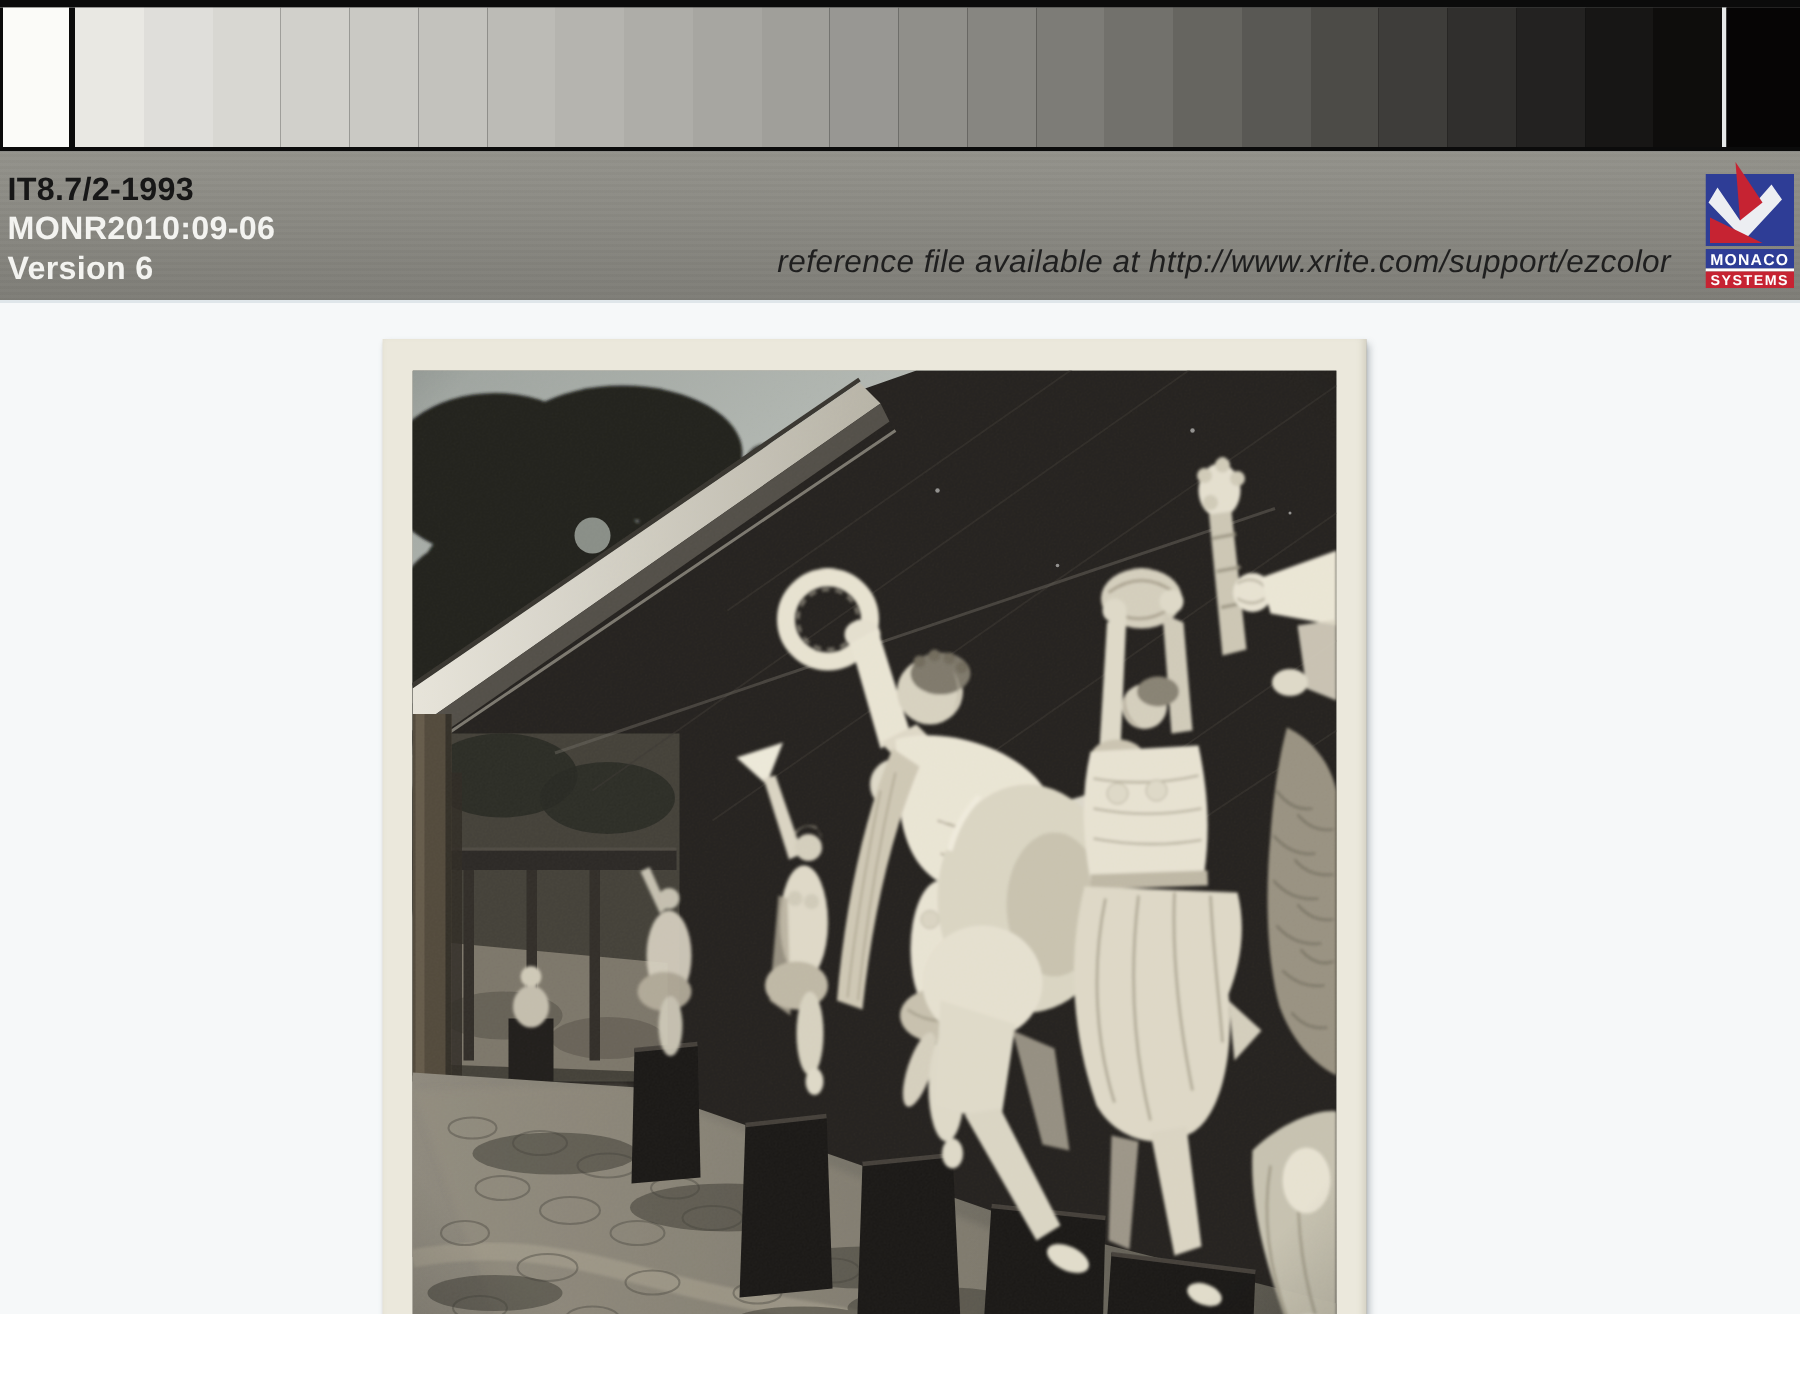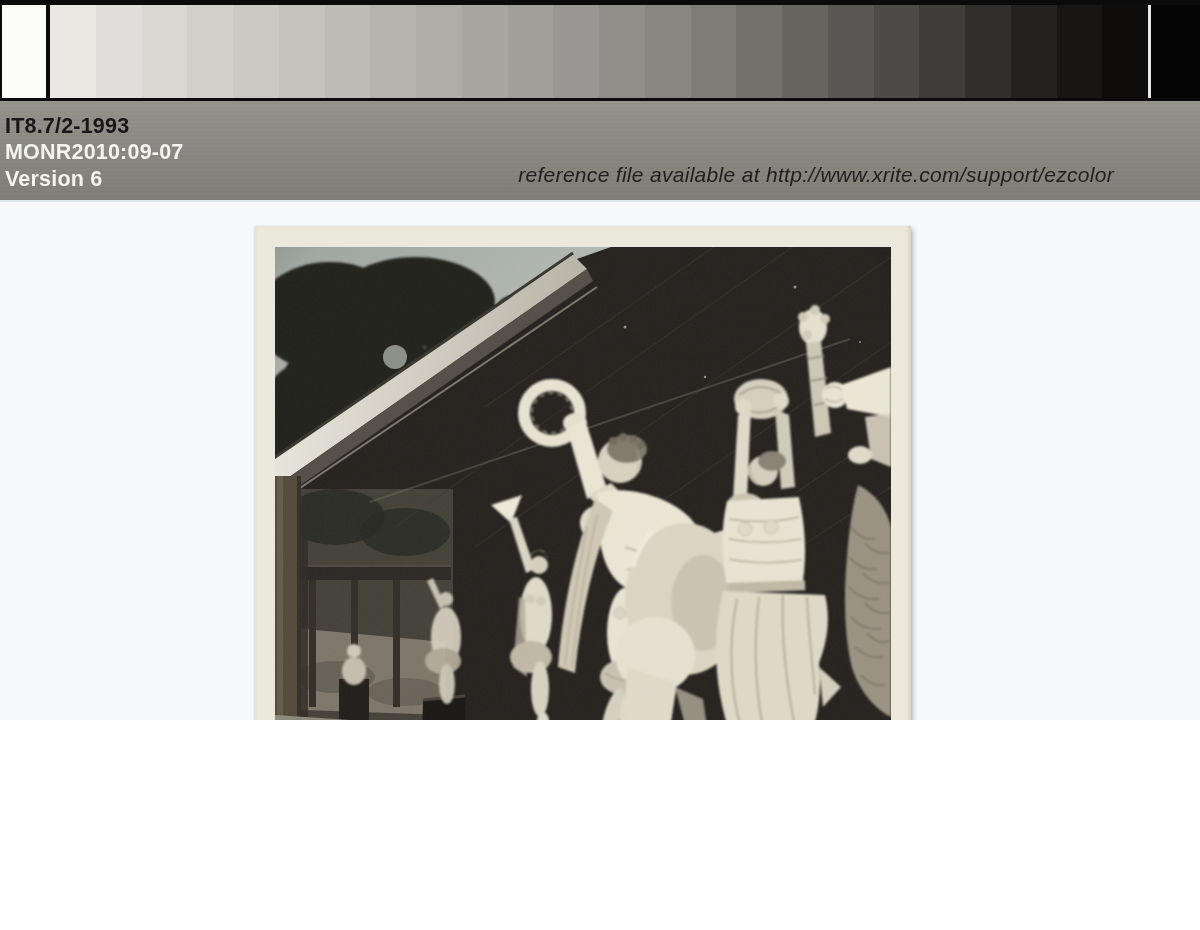--- a/index.html
+++ b/index.html
@@ -1,16 +1,16 @@
 <!DOCTYPE html>
 <html style="--page-bg: #f6f8f9; --strip-black: #0b0b0b; --band-top: #93928b; --band-bottom: #7e7d77; --band-edge: #dfe6ea; --paper: #ebe8dc; --dmin: #fbfbf8; --dmax: #060505; --separator: #e6e9e9; --logo-blue: #2e3d96; --logo-red: #c62332; --text-dark: #171717; --text-light: #f3f3f0;"><head>
 <meta charset="utf-8">
 <style>
   html,body{margin:0;padding:0;}
-  .stage{position:relative;width:1200px;height:720px;overflow:hidden;
+  .stage{position:relative;width:1200px;height:876px;overflow:hidden;
          background:var(--page-bg,#f6f8f9);font-family:"Liberation Sans",sans-serif;}
   
   .strip{position:absolute;left:0;top:0;width:1200px;}
   .topbar{height:5px;background:var(--strip-black,#0b0b0b);}
   .wedge{display:flex;height:93px;background:#000;}
   .dmin{width:50px;background:var(--dmin,#fbfbf8);border-left:2px solid var(--strip-black,#0b0b0b);
         border-right:4px solid var(--strip-black,#0b0b0b);box-sizing:border-box;}
   .steps{flex:1;display:flex;}
   .steps .step{flex:1;}
   .sep{width:3px;background:var(--separator,#e6e9e9);}
@@ -69,24 +69,37 @@
           <div class="step" style="background: rgb(23, 22, 21);"></div>
           <div class="step" style="background: rgb(14, 13, 12);"></div>
         </div>
       <div class="sep"></div>
       <div class="dmax"></div>
     </div>
     <div class="wedge-underline"></div>
 
     <div class="band">
       <div class="t t-it8">IT8.7/2-1993</div>
-      <div class="t t-monr">MONR2010:09-07</div>
+      <div class="t t-monr">MONR2010:09-06</div>
       <div class="t t-ver">Version 6</div>
       <div class="ref">reference file available at http://www.xrite.com/support/ezcolor</div>
 
+      <div class="logo">
+        <svg width="60" height="85" viewBox="0 0 60 85">
+          <rect x="0" y="8" width="59" height="48" fill="var(--logo-blue)"></rect>
+          <polygon points="8,17 23,39 44,15 51,25 26,52 2,27" fill="#eceef2"></polygon>
+          <polygon points="20,0 38,27 23,39" fill="var(--logo-red)"></polygon>
+          <polygon points="3,37 3,54 38,54" fill="var(--logo-red)"></polygon>
+          <rect x="0" y="58" width="59" height="13" fill="var(--logo-blue)"></rect>
+          <text x="29.5" y="68.5" text-anchor="middle" font-family="Liberation Sans, sans-serif" font-size="10.5" font-weight="bold" letter-spacing="0.8" fill="#ffffff">MONACO</text>
+          <rect x="0" y="71" width="59" height="2" fill="#ffffff"></rect>
+          <rect x="0" y="73" width="59" height="11" fill="var(--logo-red)"></rect>
+          <text x="29.5" y="82" text-anchor="middle" font-family="Liberation Sans, sans-serif" font-size="9.5" font-weight="bold" letter-spacing="1" fill="#ffffff">SYSTEMS</text>
+        </svg>
+      </div>
     </div>
   </div>
 
   <div class="paper" role="img" aria-label="Black-and-white photograph of a row of classical statues on dark plinths beneath a deep roof overhang: a central athletic male figure raises a laurel wreath, smaller female figures recede to the left, a draped female and a winged figure holding a torch stand at right, with trees and sky at upper left and cobbled ground below.">
     <svg class="scene" viewBox="0 0 616 644">
       <defs>
         <linearGradient id="skyG" x1="0" y1="0" x2="1" y2="1">
           <stop offset="0" stop-color="#9aa09b"></stop>
             <stop offset="1" stop-color="#ced2cc"></stop>
         </linearGradient>

